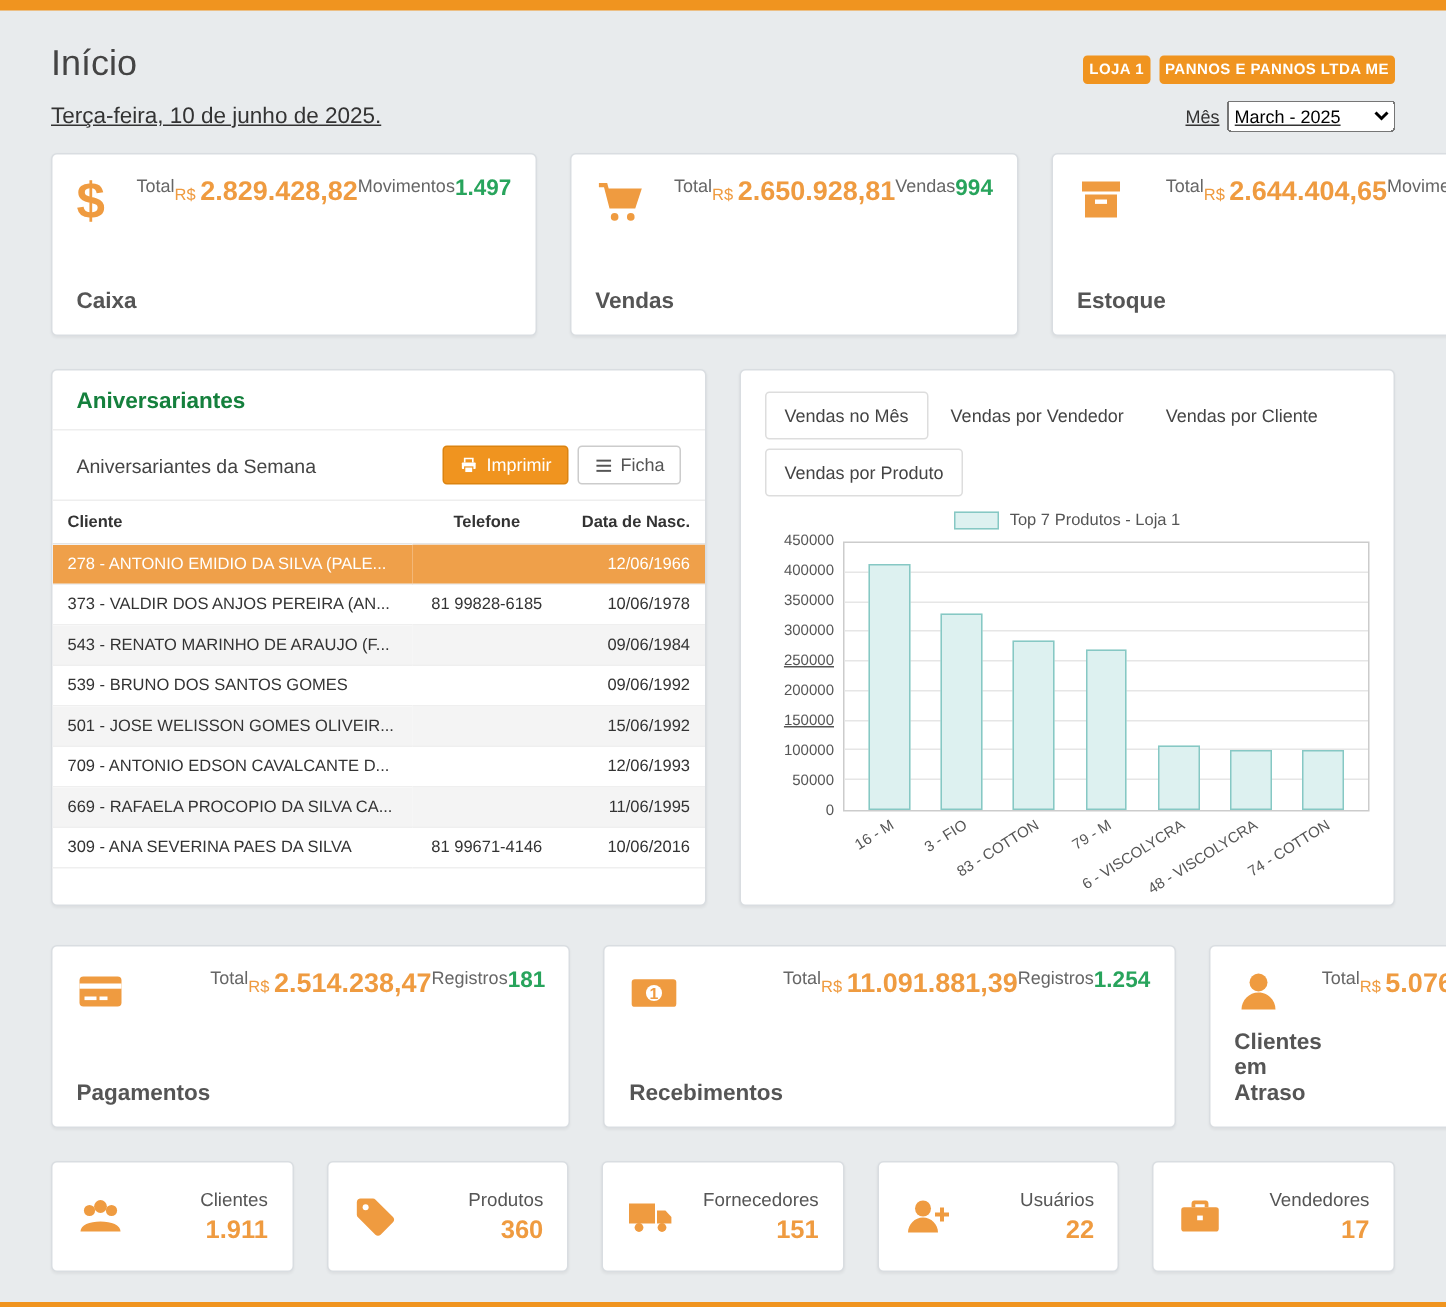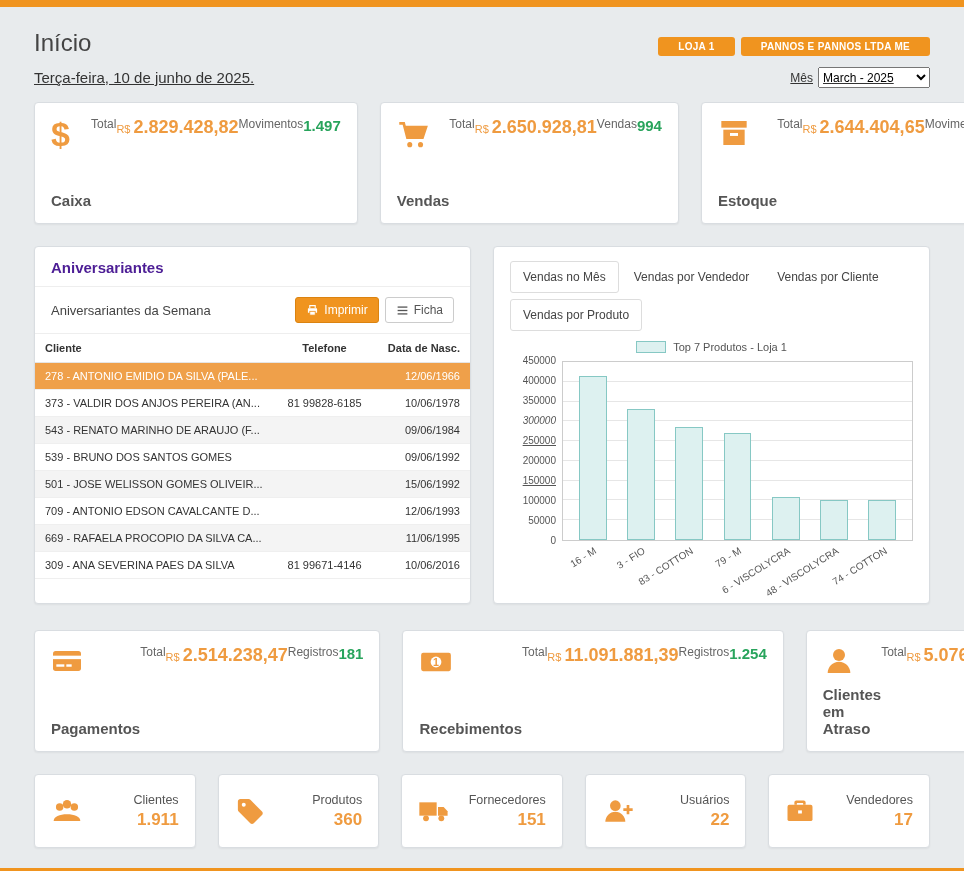--- a/index.html
+++ b/index.html
@@ -13,21 +13,21 @@
   }
   .topbar { height:7px; background:var(--accent,#f0941f); }
   .bottombar { height:13px; background:var(--accent,#f0941f); margin-top:auto; }
   .wrap { padding: 16px 34px 20px; }
 
   
   .header-row { display:flex; justify-content:space-between; align-items:flex-start; }
   .page-title { font-size:24px; font-weight:500; color:#444; margin:6px 0 10px; }
   .badges { display:flex; gap:6px; margin-top:14px; }
   .badge { background:var(--accent,#f0941f); color:#fff; font-size:10px; font-weight:bold;
-    padding:4px 20px; border-radius:3px; letter-spacing:.3px; text-transform:uppercase; }
+    padding:4px 4px; border-radius:3px; letter-spacing:.3px; text-transform:uppercase; }
   .date-row { display:flex; justify-content:space-between; align-items:center; margin-bottom:14px;text-decoration:underline; }
   .date-text { font-size:15px; color:#333; }
   .month-box { font-size:12px; color:#333; display:flex; align-items:center; gap:5px; }
   .month-box select { font-size:12px; height:21px; width:112px; font-family:"Liberation Sans",sans-serif; }
 
   
   .grid3 { display:grid; grid-template-columns:repeat(3,1fr); gap:22px; margin-bottom:22px; }
   .card { background:#fff; border:1px solid #d9dde1; border-radius:4px; box-shadow:0 1px 2px rgba(0,0,0,.05); }
   .stat-card { padding:14px 16px; display:flex; justify-content:space-between; min-height:122px; }
   .stat-left { display:flex; flex-direction:column; justify-content:space-between; }
@@ -36,21 +36,21 @@
   .stat-title { font-size:15px; font-weight:bold; color:#555; }
   .stat-right { text-align:right; display:flex; flex-direction:row; justify-content:space-between; }
   .small-label { font-size:12px; color:#666; }
   .money { color:#ef9b40; font-weight:bold; font-size:18px; white-space:nowrap; }
   .money .cur { font-size:11px; font-weight:normal; margin-right:3px; }
   .green-num { color:#28a45c; font-weight:bold; font-size:15px; }
 
   
   .mid-grid { display:grid; grid-template-columns:1fr 1fr; gap:22px; margin-bottom:26px; }
   .panel { background:#fff; border:1px solid #d9dde1; border-radius:4px; box-shadow:0 1px 2px rgba(0,0,0,.05); }
-  .panel-header { padding:12px 16px 10px; font-size:15px; font-weight:bold; color:#4c1d95; border-bottom:1px solid #eee; }
+  .panel-header { padding:12px 16px 10px; font-size:15px; font-weight:bold; color:#15803d; border-bottom:1px solid #eee; }
   .panel-subrow { display:flex; justify-content:space-between; align-items:center; padding:10px 16px; border-bottom:1px solid #eee; }
   .panel-subtitle { font-size:13px; color:#444; }
   .btn-group { display:flex; gap:6px; }
   .btn { font-size:12px; border-radius:3px; padding:5px 10px; display:inline-flex; align-items:center; gap:5px; cursor:pointer; border:1px solid transparent; font-family:"Liberation Sans",sans-serif; }
   .btn-orange { background:var(--accent,#f0941f); color:#fff; border-color:#db8310; }
   .btn-white { background:#fff; color:#555; border-color:#ccc; }
   .btn svg { display:block; }
 
   
   table.bday { width:100%; border-collapse:collapse; font-size:11px; }
@@ -269,21 +269,21 @@
           <span class="legend-label">Top 7 Produtos - Loja 1</span>
         </div>
         <div class="chart-flex">
           <div class="y-axis" id="y-axis">
               <div class="ytick" style="bottom: calc(0% - 5px);">0</div>
               <div class="ytick" style="bottom: calc(11.1111% - 5px);">50000</div>
               <div class="ytick" style="bottom: calc(22.2222% - 5px);">100000</div>
               <div class="ytick" style="bottom: calc(33.3333% - 5px); text-decoration: underline;">150000</div>
               <div class="ytick" style="bottom: calc(44.4444% - 5px);">200000</div>
               <div class="ytick" style="bottom: calc(55.5556% - 5px); text-decoration: underline;">250000</div>
-              <div class="ytick" style="bottom: calc(66.6667% - 5px); font-style: italic;">300000</div>
+              <div class="ytick" style="bottom: calc(66.6667% - 5px);">300000</div>
               <div class="ytick" style="bottom: calc(77.7778% - 5px);">350000</div>
               <div class="ytick" style="bottom: calc(88.8889% - 5px);">400000</div>
               <div class="ytick" style="bottom: calc(100% - 5px);">450000</div>
             </div>
           <div class="plot">
             <div id="gridlines">
                 <div class="gridline" style="bottom: 11.1111%;"></div>
                 <div class="gridline" style="bottom: 22.2222%;"></div>
                 <div class="gridline" style="bottom: 33.3333%;"></div>
                 <div class="gridline" style="bottom: 44.4444%;"></div>

